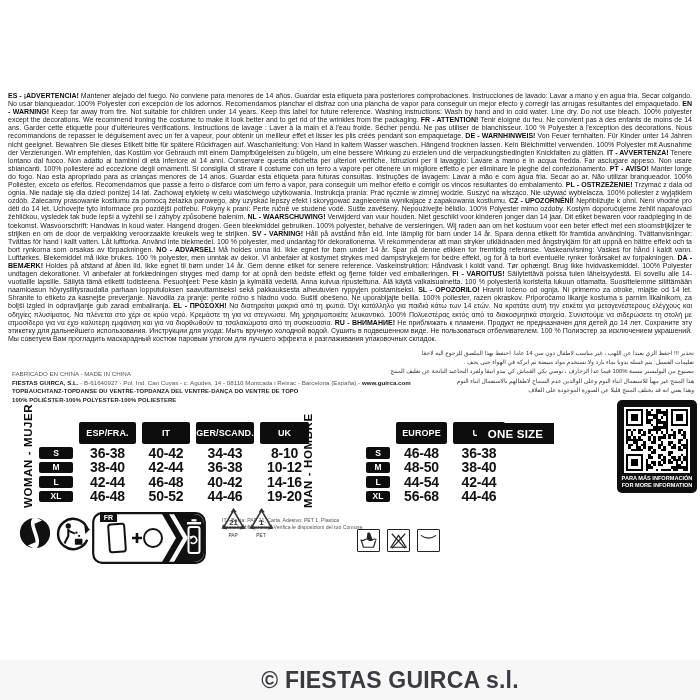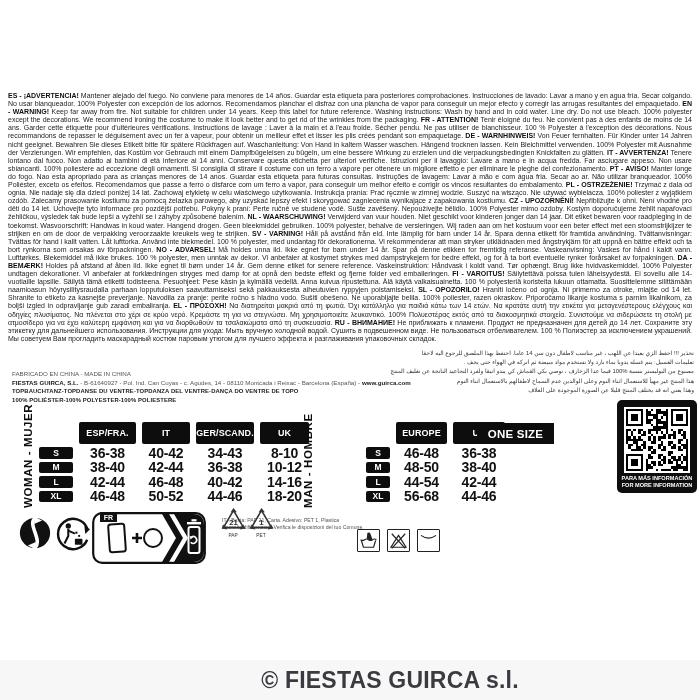--- a/index.html
+++ b/index.html
@@ -95,21 +95,21 @@
       <div class="val">10-12</div>
       <div class="pill">L</div>
       <div class="val">42-44</div>
       <div class="val">46-48</div>
       <div class="val">40-42</div>
       <div class="val">14-16</div>
       <div class="pill">XL</div>
       <div class="val">46-48</div>
       <div class="val">50-52</div>
       <div class="val">44-46</div>
-      <div class="val">18-20</div>
+      <div class="val">19-20</div>
     </div>
   <div class="sizegrid man-grid">
       <div class="blank"></div>
       <div class="hdr">EUROPE</div>
       <div class="hdr">UK</div>
       <div class="pill">S</div>
       <div class="val">46-48</div>
       <div class="val">36-38</div>
       <div class="pill">M</div>
       <div class="val">48-50</div>

